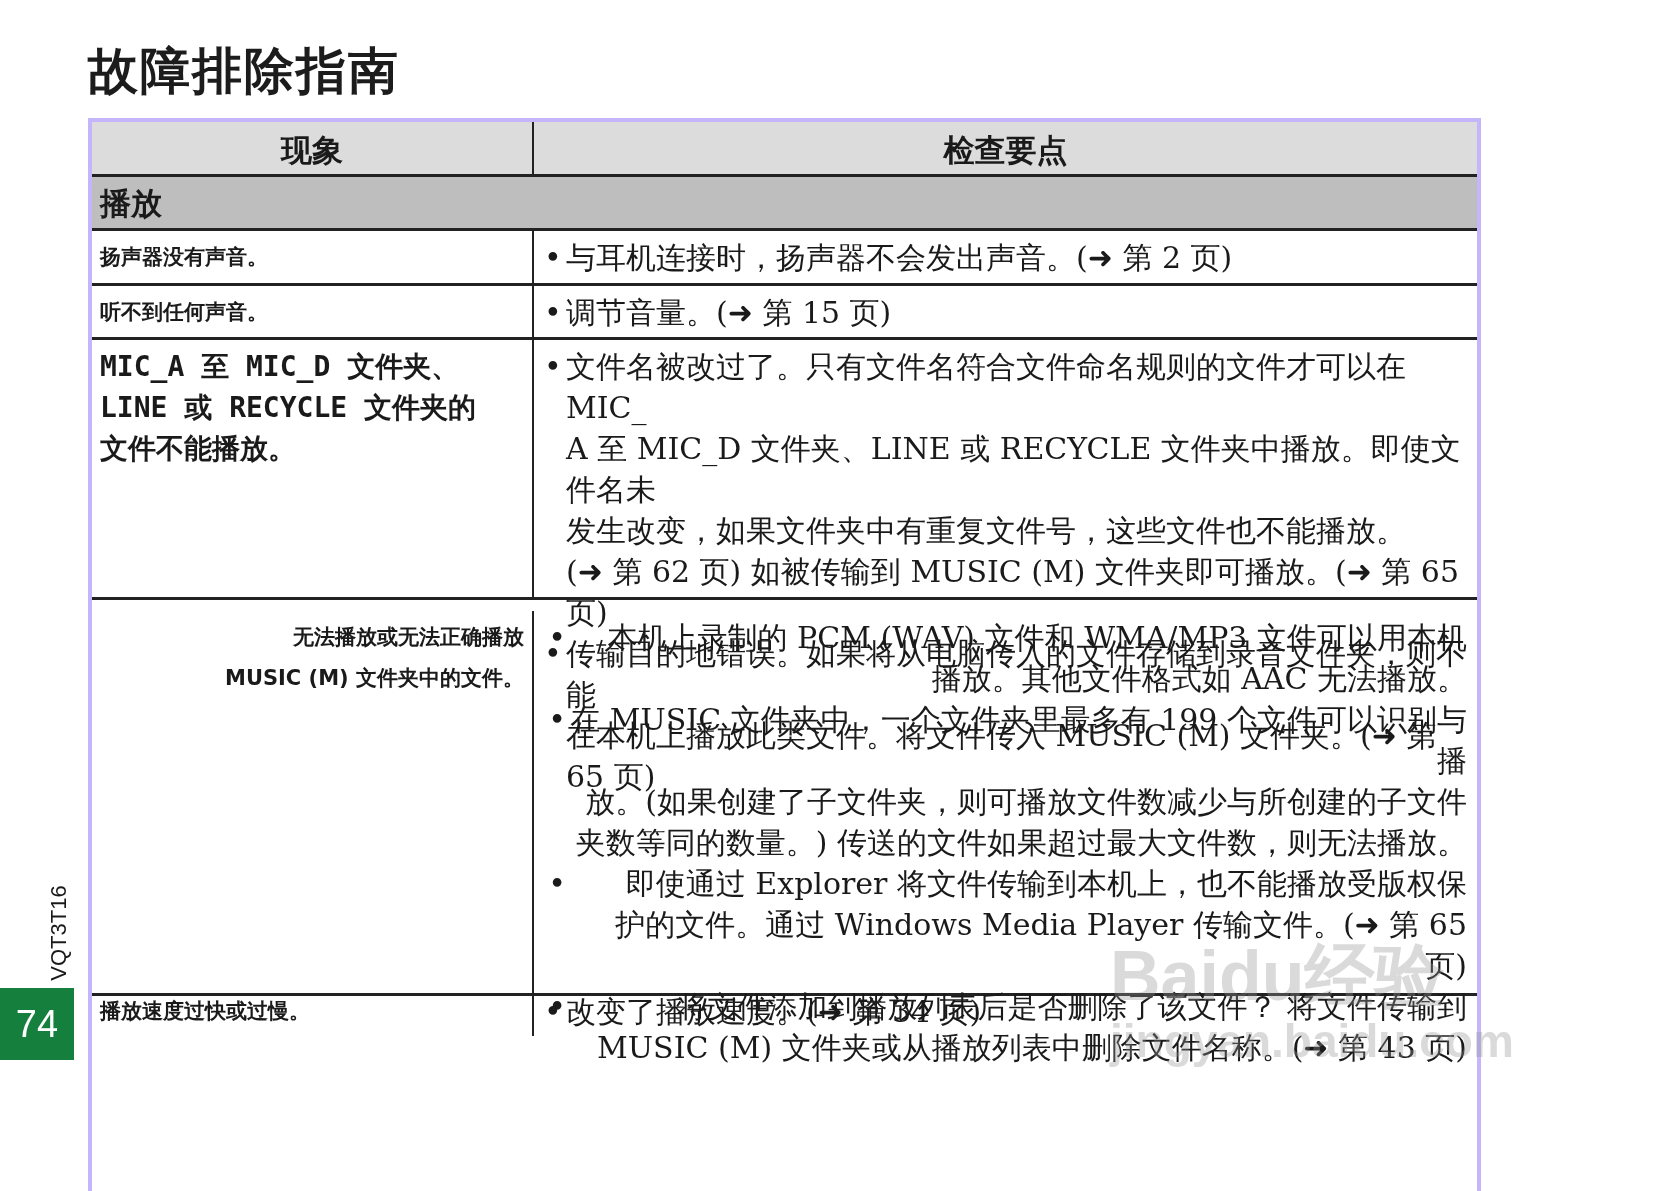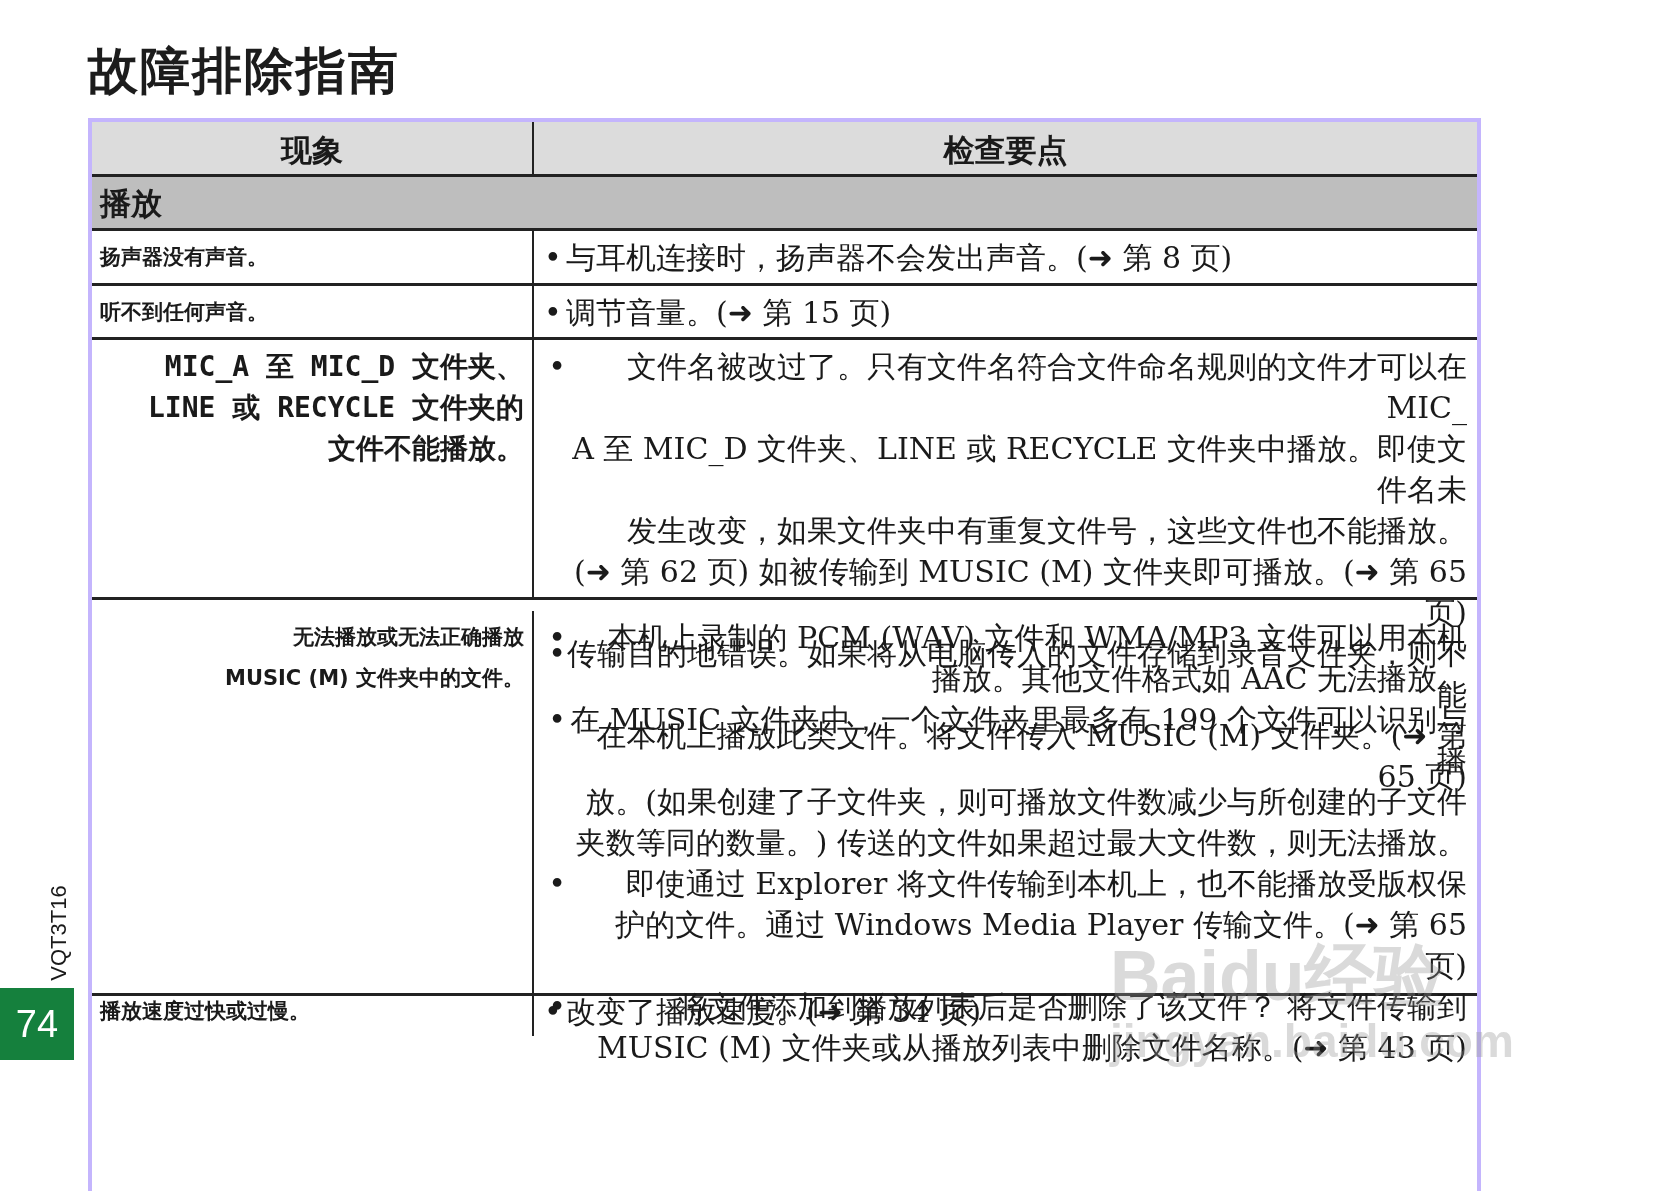--- a/index.html
+++ b/index.html
@@ -39,36 +39,36 @@
   </div>
   <div class="row sec" style="top:55px;height:54px;">
     <div class="full">播放</div>
   </div>
 
   <div class="row" style="top:109px;height:55px;">
     <div class="c1 sym">扬声器没有声音。</div>
     <div class="c2 chk">
       <div class="bullet">
           <span class="dot">•</span>
-          <span class="txt">与耳机连接时，扬声器不会发出声音。(➜ 第 8 页)</span>
+          <span class="txt">与耳机连接时，扬声器不会发出声音。(➜ 第 2 页)</span>
         </div>
     </div>
   </div>
 
   <div class="row" style="top:164px;height:54px;">
     <div class="c1 sym">听不到任何声音。</div>
     <div class="c2 chk">
       <div class="bullet">
           <span class="dot">•</span>
           <span class="txt">调节音量。(➜ 第 15 页)</span>
         </div>
     </div>
   </div>
 
-  <div class="row" style="top:218px;height:260px;text-align:right;">
+  <div class="row" style="top:218px;height:260px;">
     <div class="c1 sym" style="white-space:pre-line;font-family:'DejaVu Sans Mono','Liberation Mono',monospace;font-size:28px;">MIC_A 至 MIC_D 文件夹、
 LINE 或 RECYCLE 文件夹的
 文件不能播放。</div>
     <div class="c2 chk">
       <div class="bullet">
           <span class="dot">•</span>
           <span class="txt">文件名被改过了。只有文件名符合文件命名规则的文件才可以在 MIC_
 A 至 MIC_D 文件夹、LINE 或 RECYCLE 文件夹中播放。即使文件名未
 发生改变，如果文件夹中有重复文件号，这些文件也不能播放。
 (➜ 第 62 页) 如被传输到 MUSIC (M) 文件夹即可播放。(➜ 第 65 页)</span>

